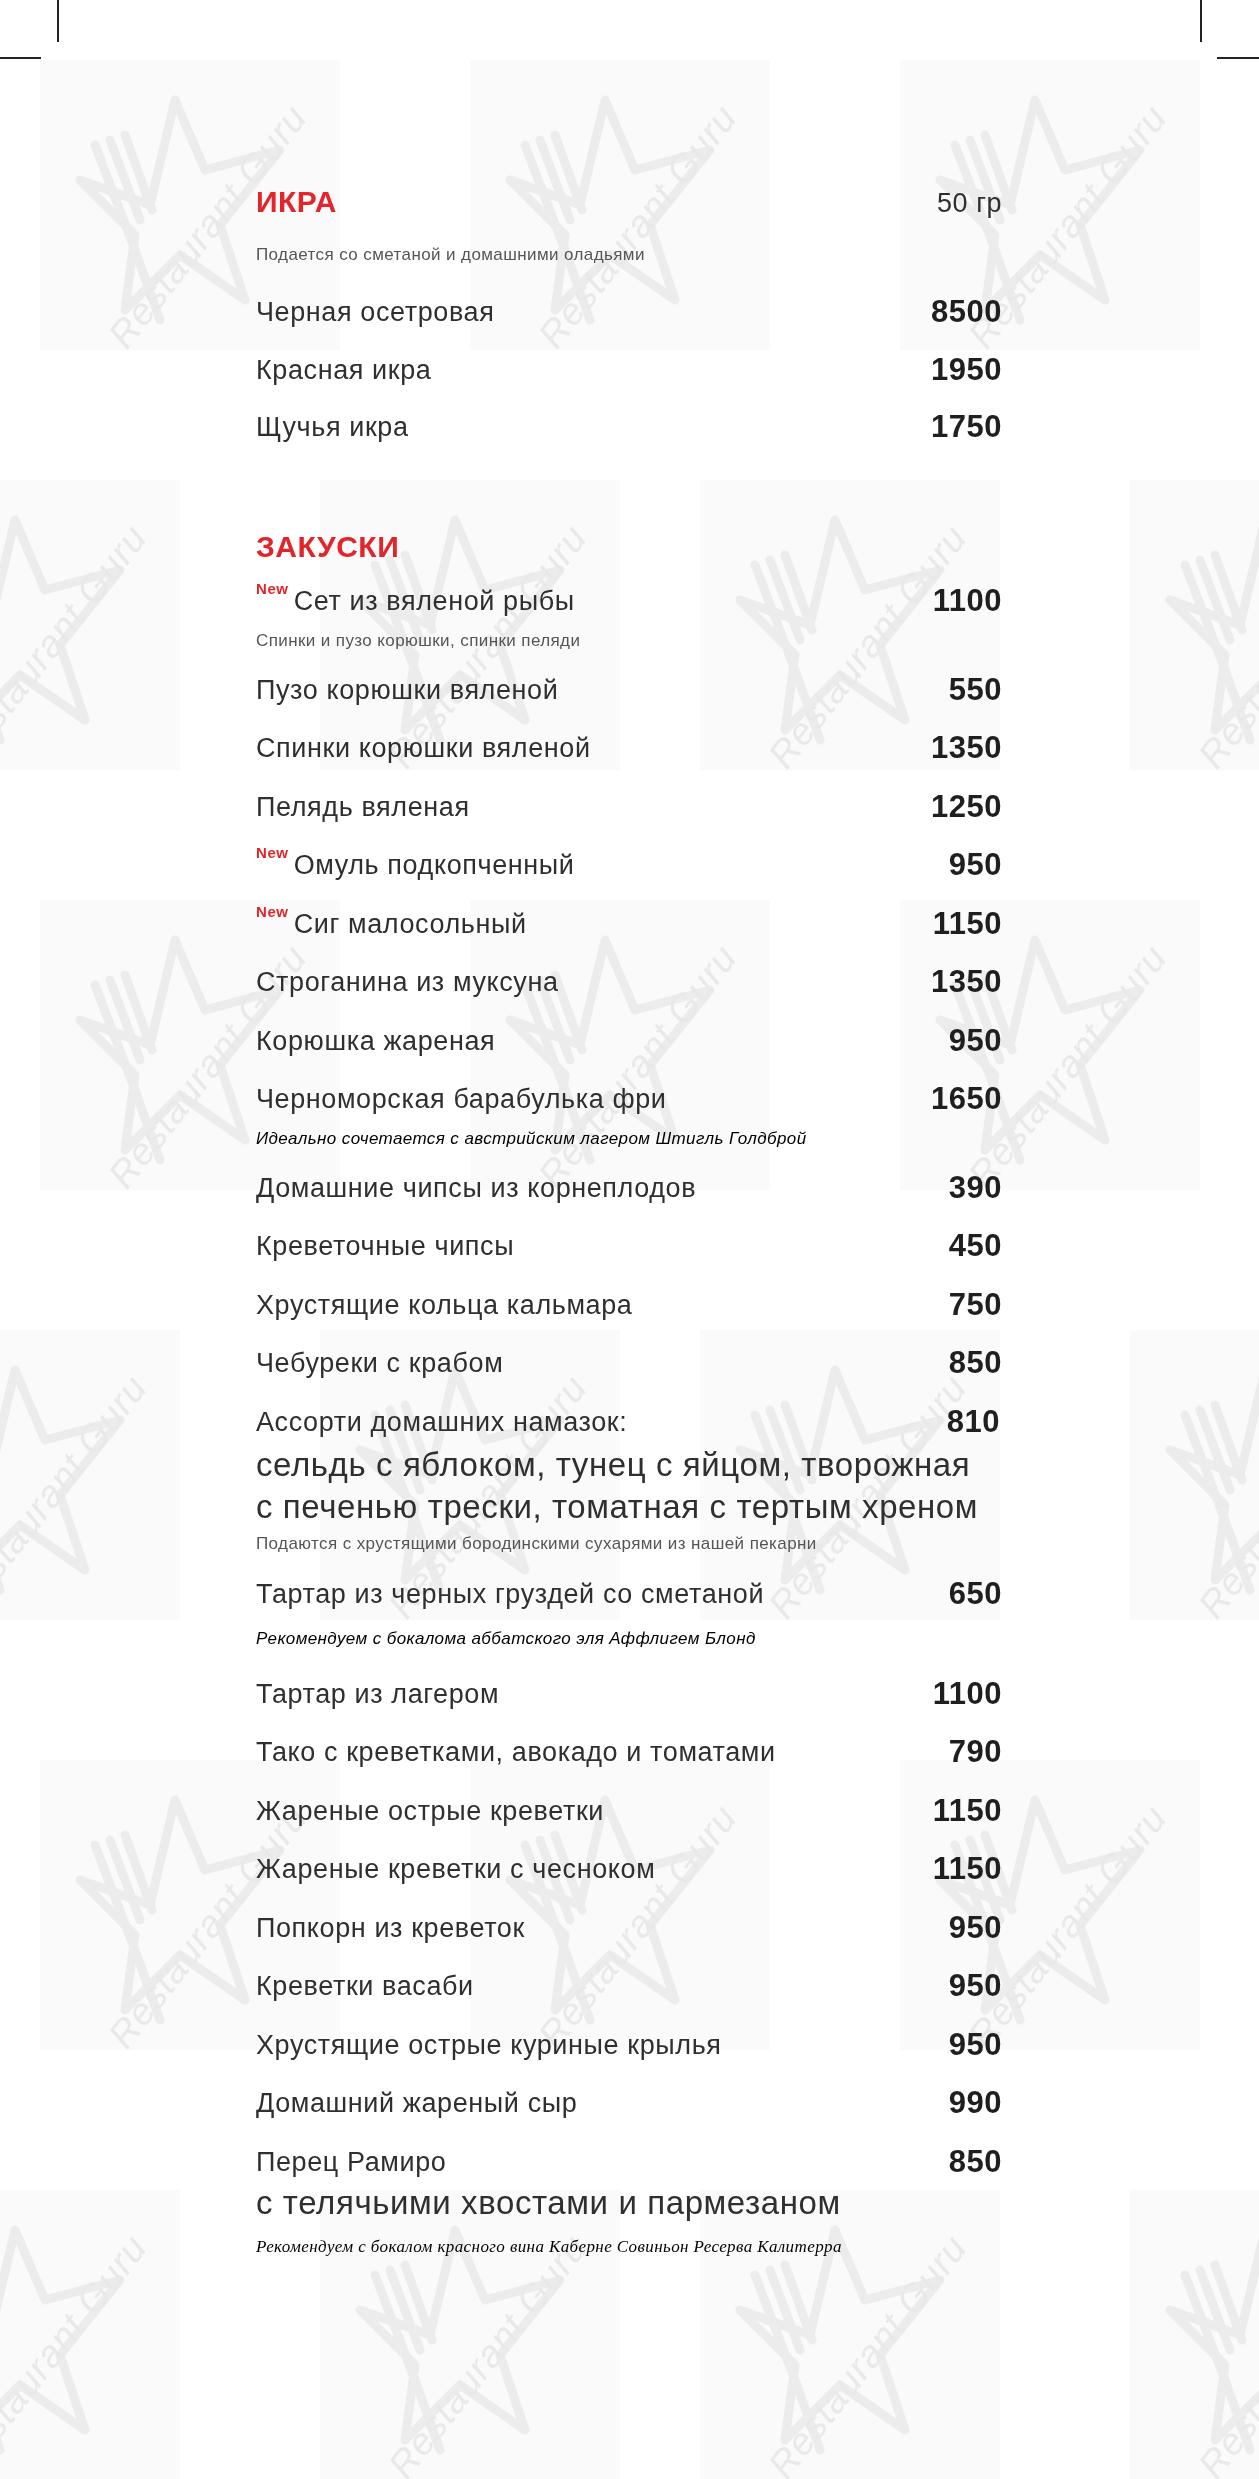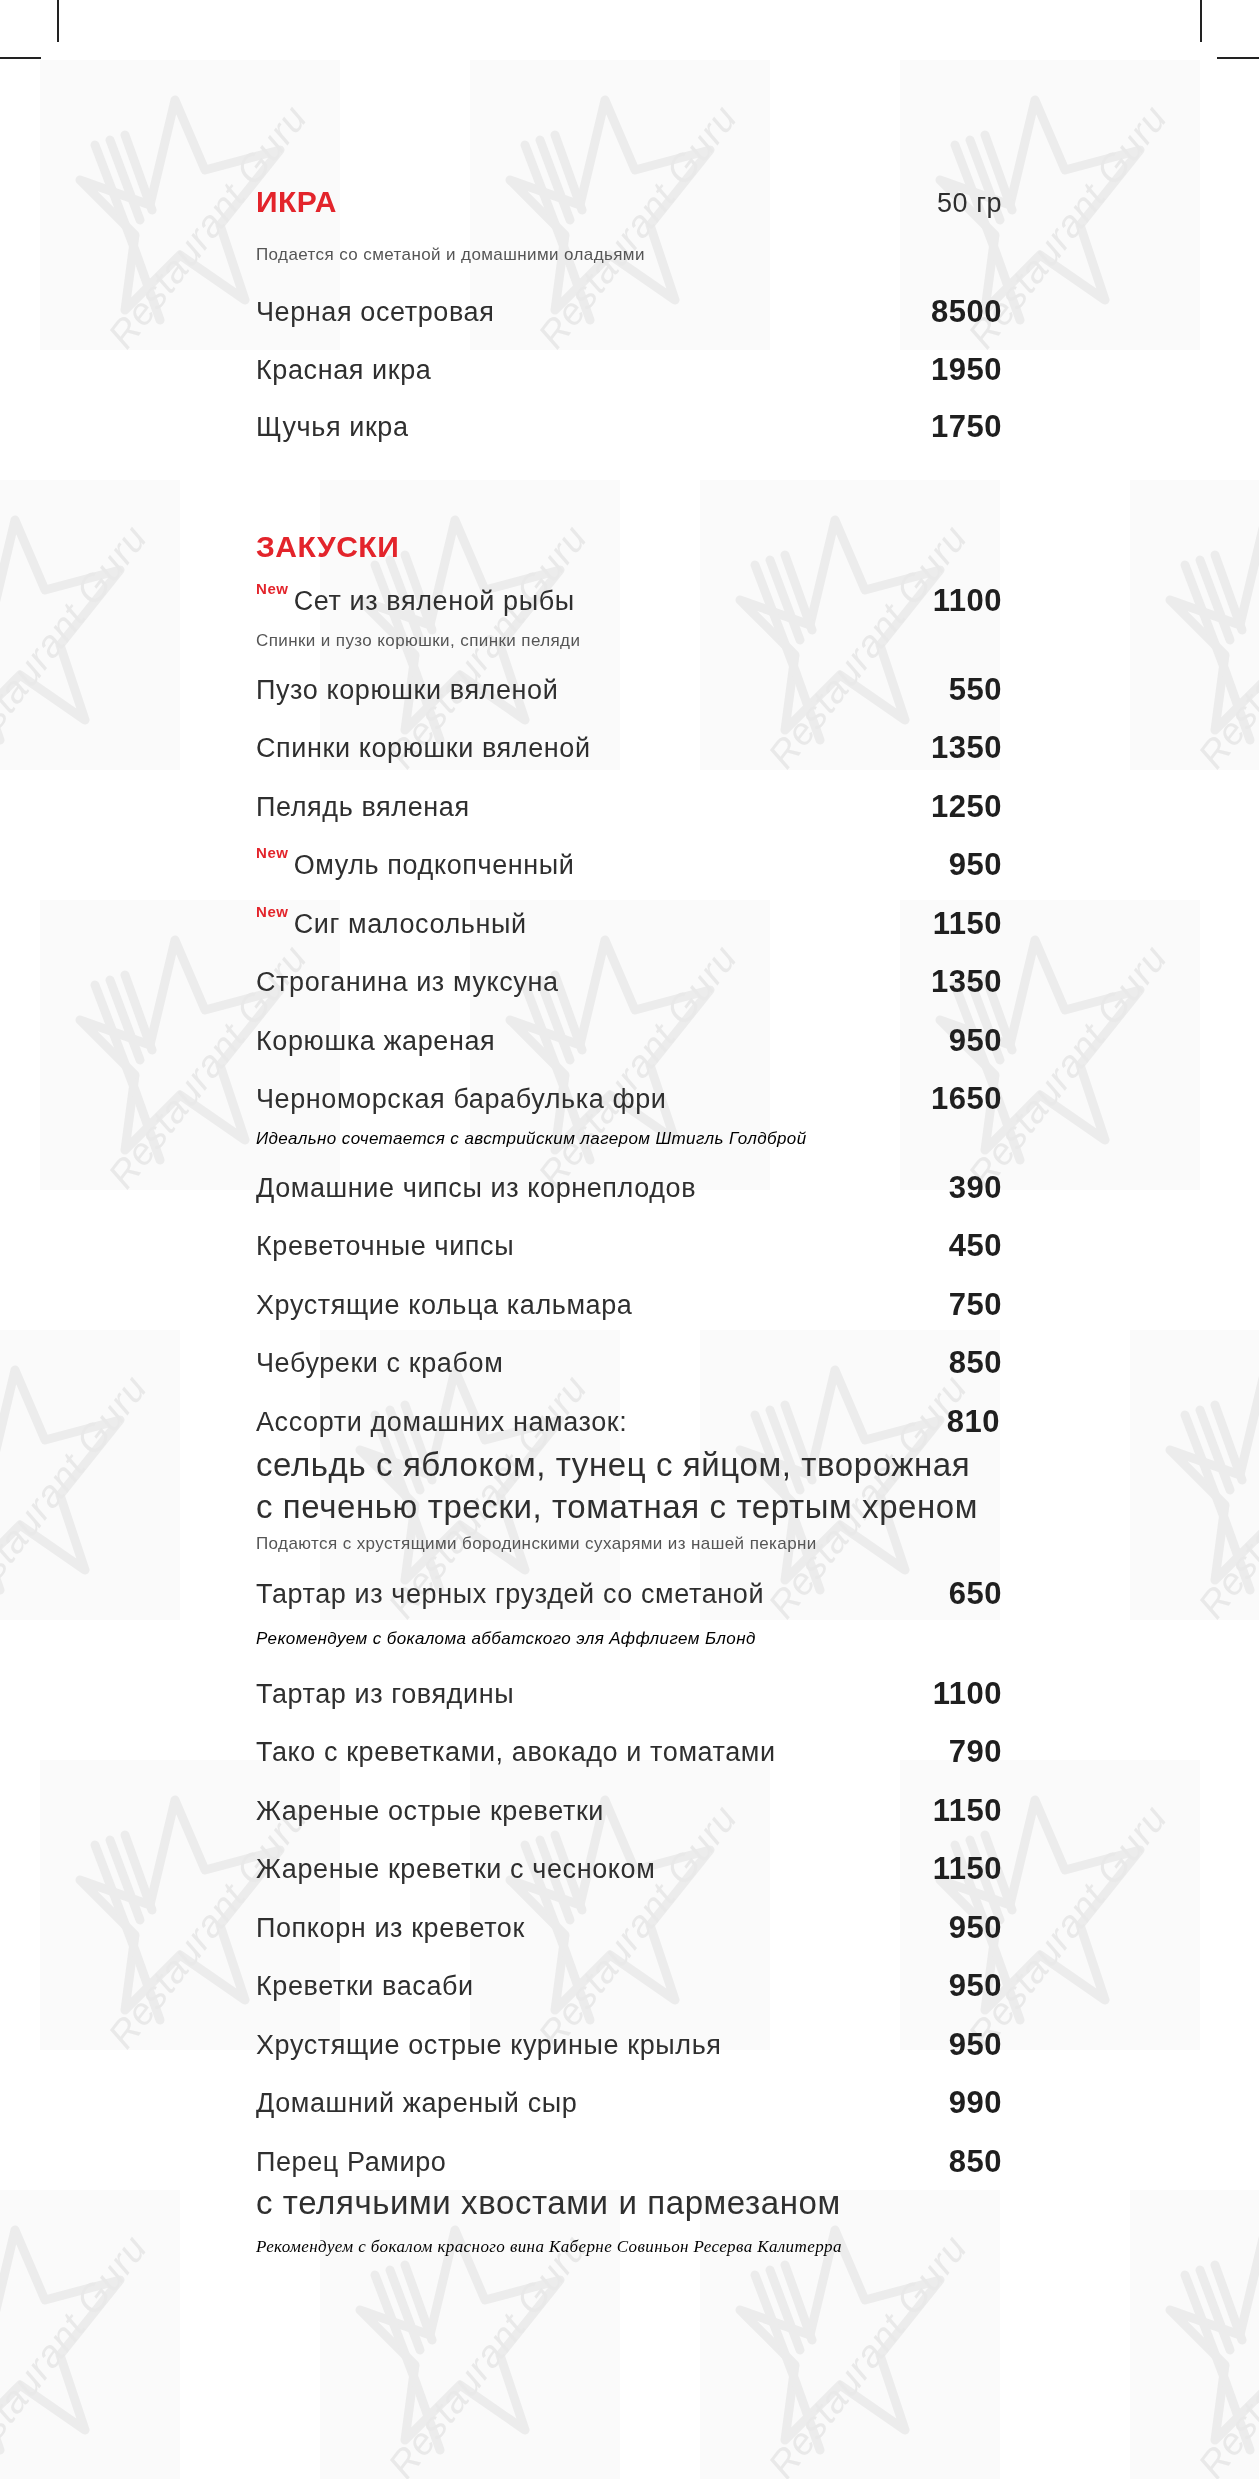--- a/index.html
+++ b/index.html
@@ -331,21 +331,21 @@
   <div class="cont" style="top:1487px;">с печенью трески, томатная с тертым хреном</div>
   <div class="note" style="top:1531px;">Подаются с хрустящими бородинскими сухарями из нашей пекарни</div>
 
   <div class="row" style="top:1574px;">
     <span class="name">Тартар из черных груздей со сметаной</span>
     <span class="price">650</span>
   </div>
   <div class="note italic" style="top:1626px;">Рекомендуем с бокалома аббатского эля Аффлигем Блонд</div>
 
   <div class="row" style="top:1674px;">
-    <span class="name">Тартар из говядины</span>
+    <span class="name">Тартар из лагером</span>
     <span class="price">1100</span>
   </div>
   <div class="row" style="top:1732px;">
     <span class="name">Тако с креветками, авокадо и томатами</span>
     <span class="price">790</span>
   </div>
   <div class="row" style="top:1791px;">
     <span class="name">Жареные острые креветки</span>
     <span class="price">1150</span>
   </div>

